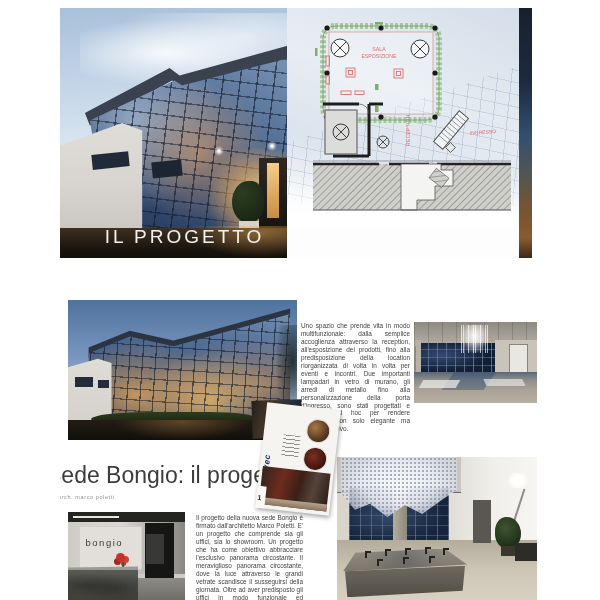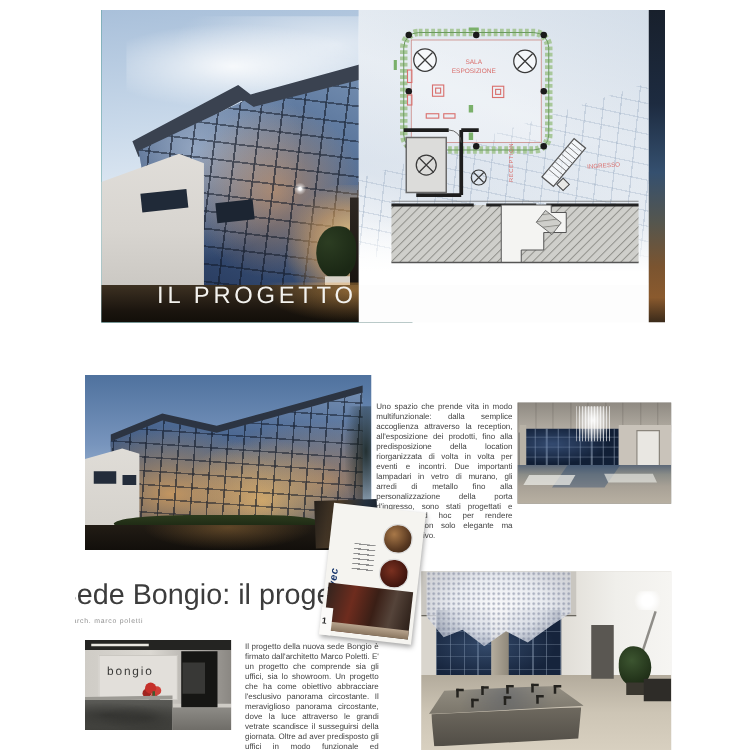--- a/index.html
+++ b/index.html
@@ -5,21 +5,21 @@
   html,body{margin:0;padding:0;background:#fff;}
   #canvas{position:relative;width:600px;height:600px;background:#ffffff;overflow:hidden;
           font-family:"Liberation Sans",sans-serif;}
   #canvas *{position:absolute;box-sizing:border-box;}
 
   
   .photo{overflow:hidden;}
   .layer{position:absolute;}
 
   
-  .hero{left:81px;top:8px;width:249px;height:250px;background:#0f766e;}
+  .hero{left:60px;top:8px;width:249px;height:250px;background:#0f766e;}
   .hero-sky{inset:0;background:linear-gradient(175deg,#a9c0da 0%,#c9d9ea 35%,#e2ebf4 60%,#cddcec 100%);}
   .hero-cloud{left:8%;top:2%;width:86%;height:32%;
     background:radial-gradient(ellipse at 40% 50%,rgba(255,255,255,.85),transparent 60%),
                radial-gradient(ellipse at 78% 28%,rgba(255,255,255,.6),transparent 55%);}
   .hero-roof{inset:0;clip-path:polygon(10% 42%,44% 24%,48% 27%,99% 13%,100% 20%,49% 32%,45% 29%,12% 47%);background:#3a4250;}
   .hero-glass{inset:0;clip-path:polygon(12% 45%,46% 29%,49% 31%,100% 18%,100% 91%,20% 91%);
     background:radial-gradient(circle at 56% 58%,rgba(238,160,90,.55),transparent 35%),
                radial-gradient(circle at 30% 45%,rgba(212,224,240,.55),transparent 40%),
                linear-gradient(205deg,#91a9c6 0%,#647fa4 30%,#3c567e 60%,#27395c 85%,#1f2f4e 100%);}
   .hero-grid{inset:0;clip-path:polygon(12% 45%,46% 29%,49% 31%,100% 18%,100% 91%,20% 91%);
@@ -162,21 +162,21 @@
   .mag-counter{left:0;bottom:0;width:100%;height:7px;background:linear-gradient(180deg,#b8a48e,#8a7660);}
   .mag-spine{left:0;top:84px;width:9px;height:22px;background:#fbfaf8;}
   .mag-issue{left:1px;top:8px;font-size:7px;font-weight:700;color:#2a2a2a;}
 
   
   .headline{left:60px;top:460px;width:246px;height:52px;overflow:hidden;z-index:4;background:transparent;}
   .headline h1{position:absolute;left:-14px;top:2px;margin:0;font-size:23px;font-weight:400;color:#3c3c3c;white-space:nowrap;}
   .byline{left:-2px;top:34px;font-size:5.5px;color:#8f8f8f;letter-spacing:.6px;white-space:nowrap;}
 
   
-  .reception{left:68px;top:512px;width:117px;height:72px;background:#cfccc6;}
+  .reception{left:68px;top:512px;width:117px;height:88px;background:#cfccc6;}
   .rc-top{left:0;top:0;width:100%;height:11%;background:#242422;}
   .rc-striplight{left:4%;top:4%;width:40%;height:2.5%;background:#e8e6e0;}
   .rc-wall{left:0;top:11%;width:100%;height:60%;
     background:linear-gradient(90deg,#cfccc6 0%,#dbd8d2 45%,#b8b5b0 70%,#8a8782 100%);}
   .rc-panel{left:9%;top:16%;width:54%;height:50%;background:#e2dfda;box-shadow:inset 0 0 0 .5px #c4c1bb;}
   .rc-logo{left:15%;top:28%;font-size:9.5px;color:#3a3a38;letter-spacing:1.5px;font-weight:400;}
   .rc-door{left:66%;top:12%;width:25%;height:63%;background:#161614;}
   .rc-door-in{left:4%;top:20%;width:60%;height:55%;background:rgba(120,120,118,.35);}
   .rc-flowers{left:41%;top:47%;width:9px;height:9px;border-radius:50%;background:#c5302a;
     box-shadow:5px 2px 0 -1px #d04038,-3px 4px 0 -1px #a02520,3px 6px 0 -2px #c5302a;}

